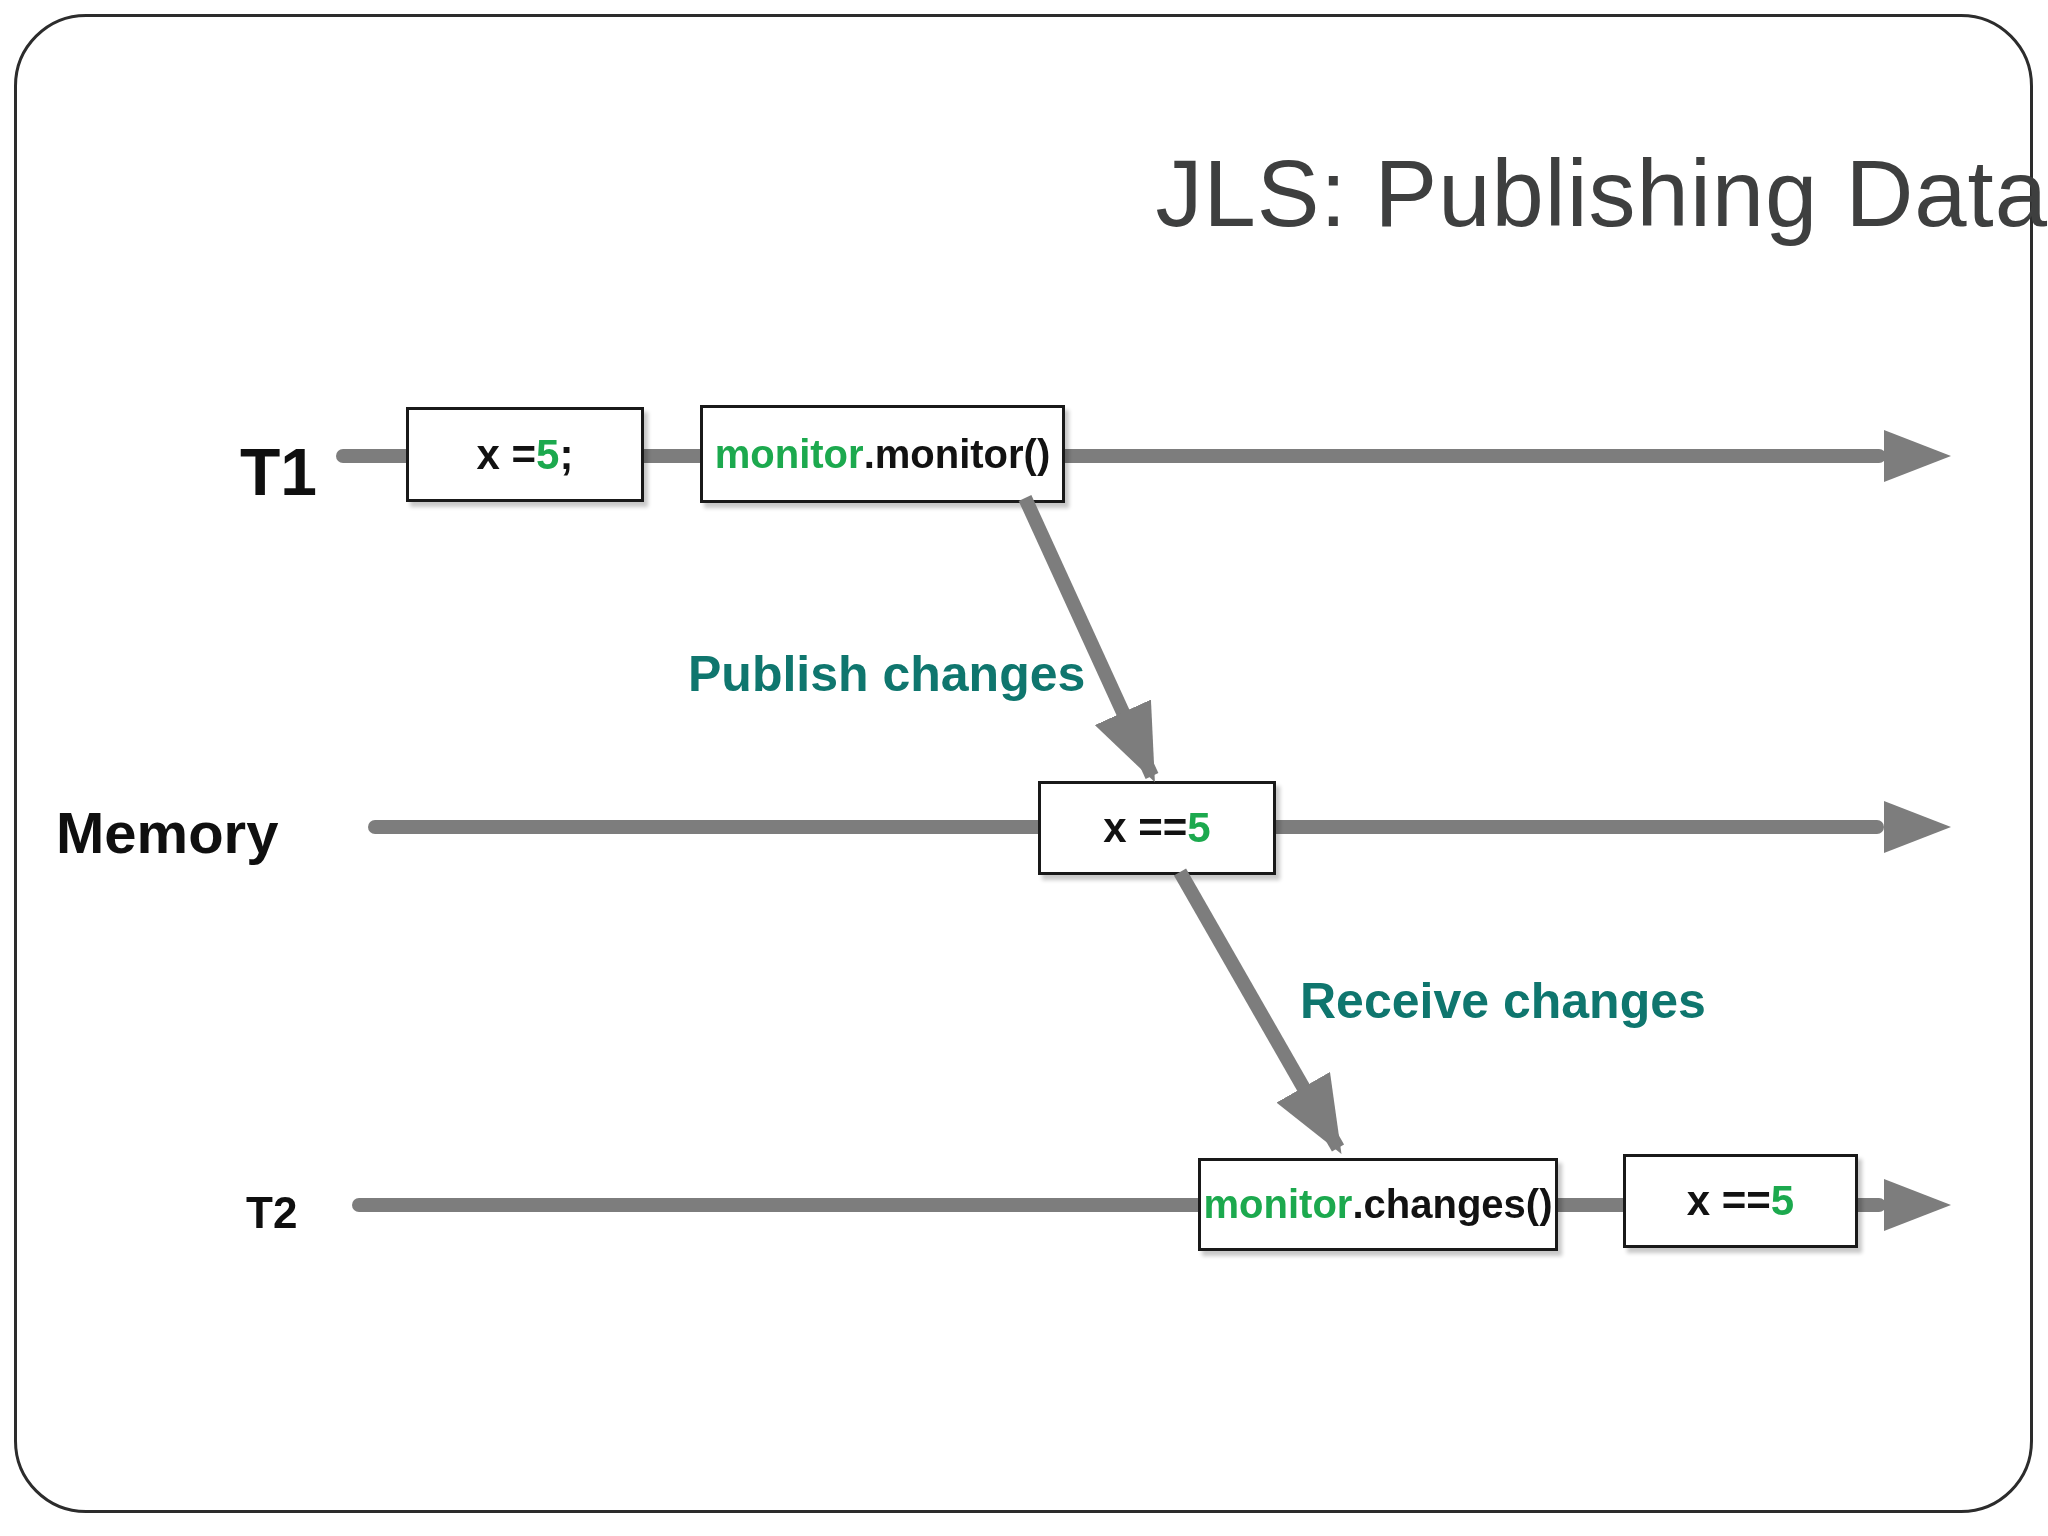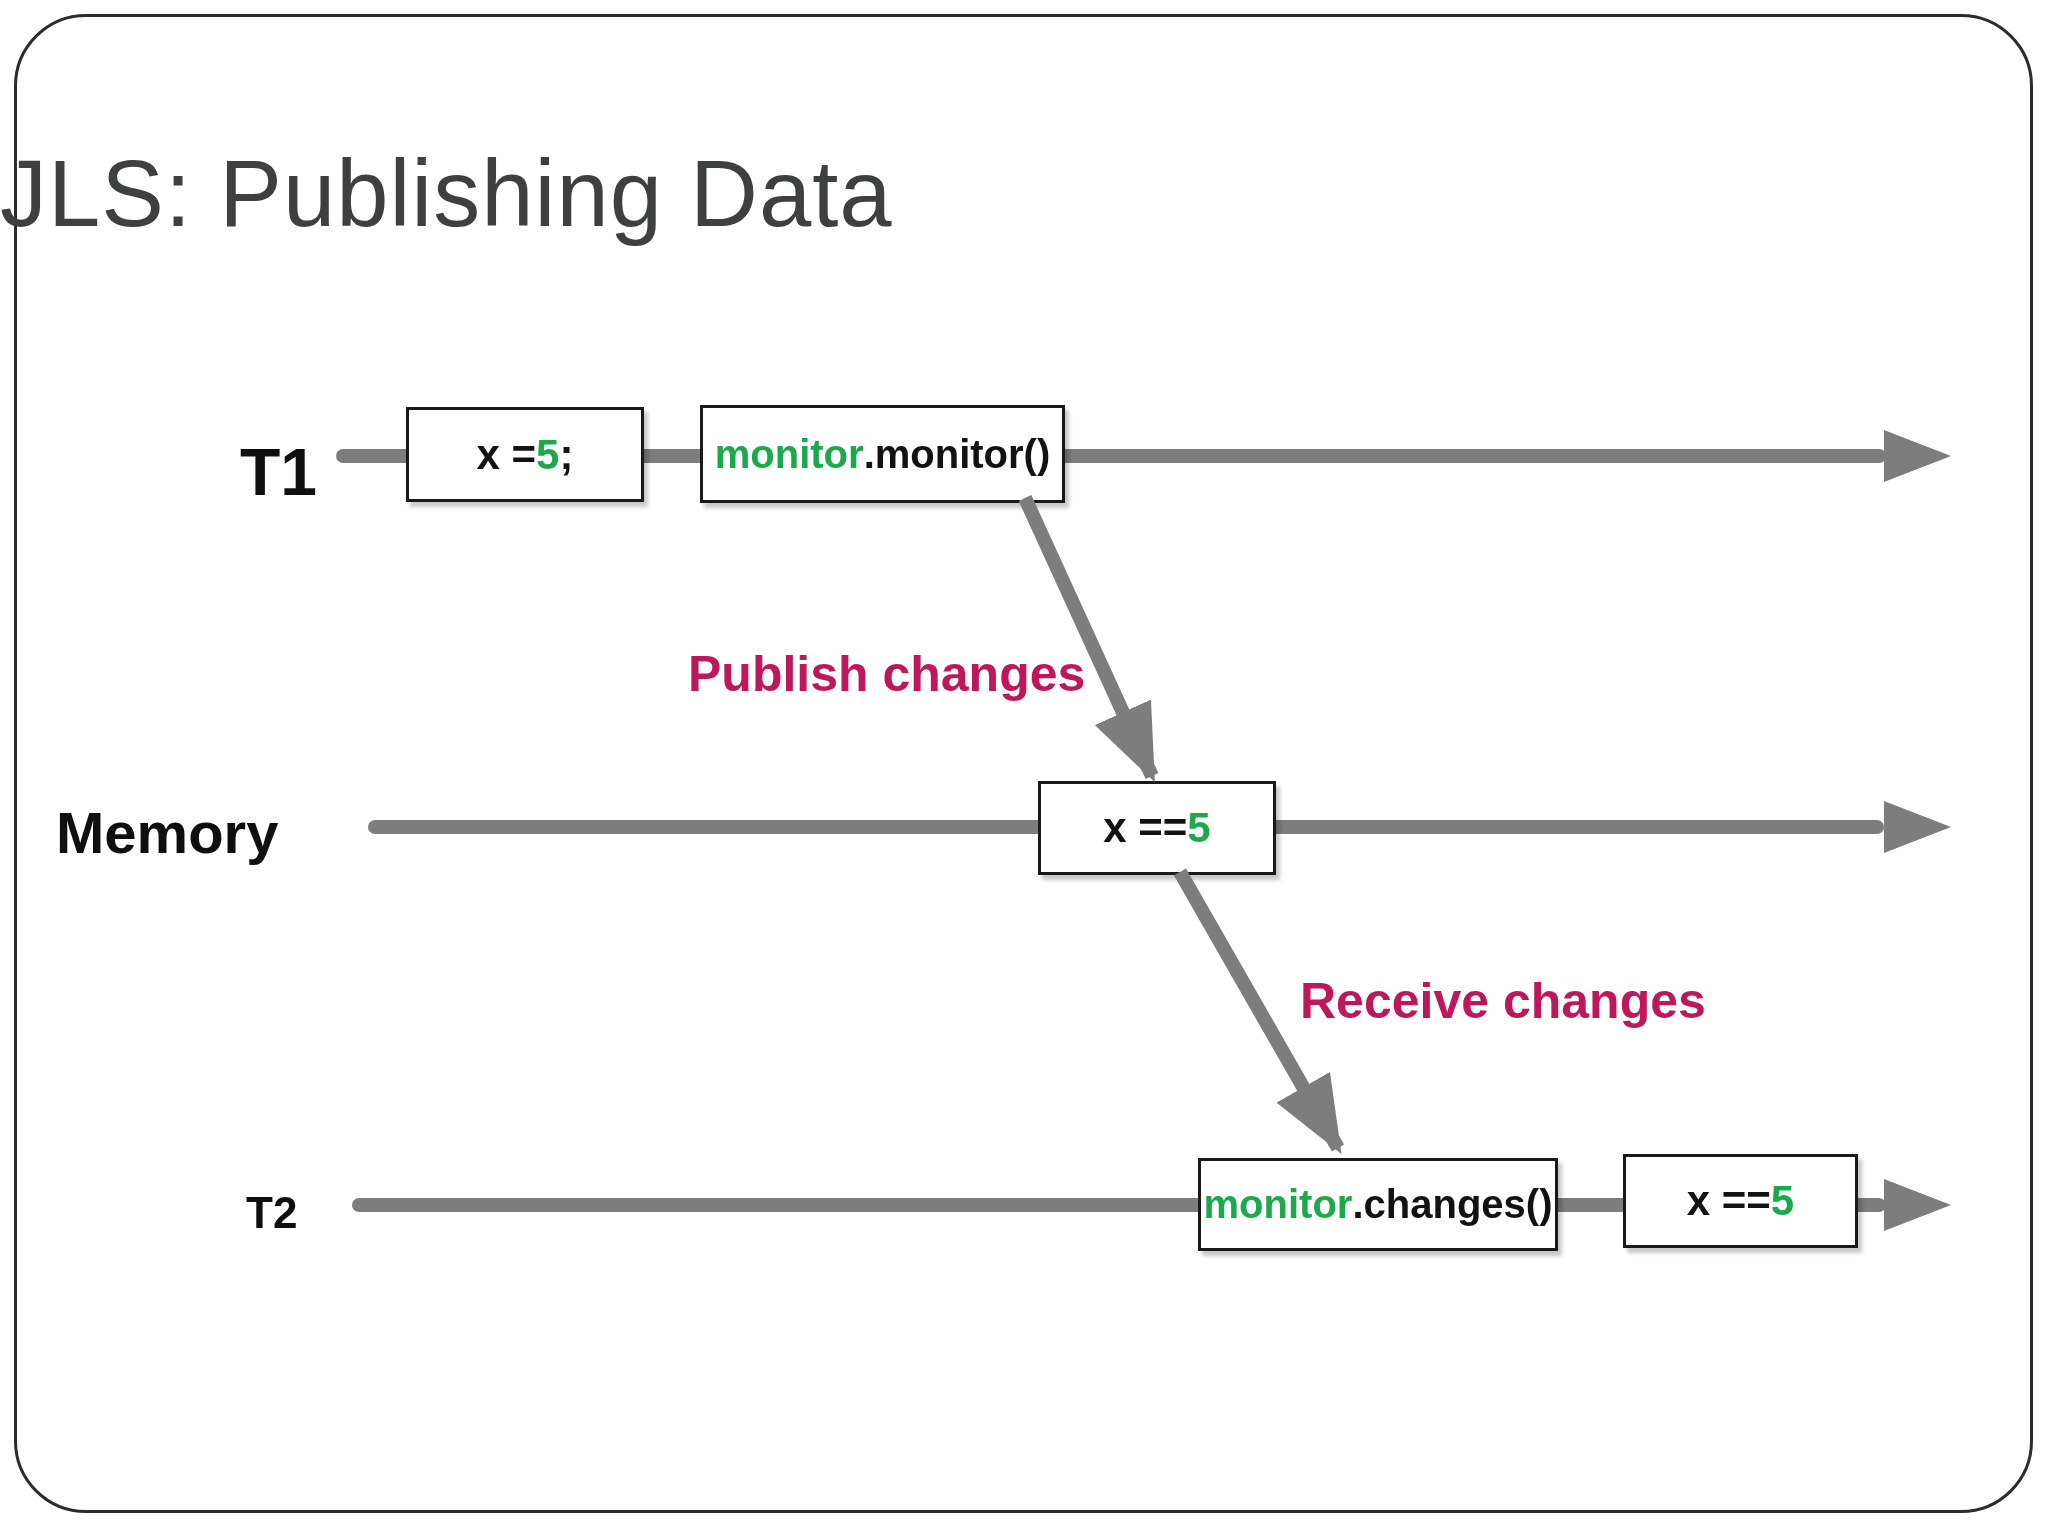--- a/index.html
+++ b/index.html
@@ -13,21 +13,21 @@
   .frame{
     position:absolute;
     left:14px;top:14px;width:2013px;height:1493px;
     border:3px solid #2c2c2c;
     border-radius:72px;
     background:transparent;
   }
   .title{
     position:absolute;
     left:0;right:0;top:140px;
-    text-align:left;
+    text-align:right;
     font-size:94px;
     font-weight:400;
     color:#3e3f3f;
     letter-spacing:1px;
   }
   .lane-label{
     position:absolute;
     font-weight:700;
     color:#0f0f0f;
     white-space:nowrap;
@@ -62,21 +62,21 @@
     color:#121212;
     white-space:nowrap;
     z-index:3;
     box-sizing:border-box;
   }
   .green{color:#1CA94E;}
   .annotation{
     position:absolute;
     font-weight:700;
     font-size:50px;
-    color:#be185d;
+    color:#0f766e;
     white-space:nowrap;
     z-index:2;
   }
   .diag-arrows{
     position:absolute;
     left:0;top:0;
     z-index:4;
     pointer-events:none;
   }
 </style>

